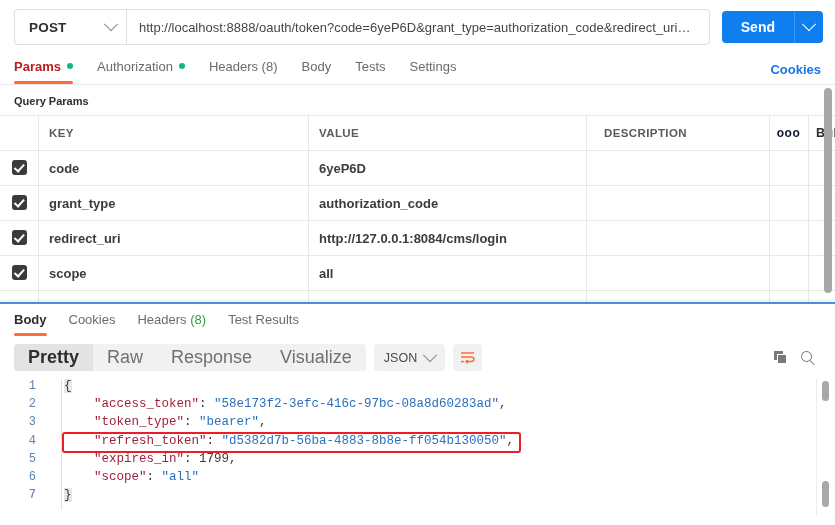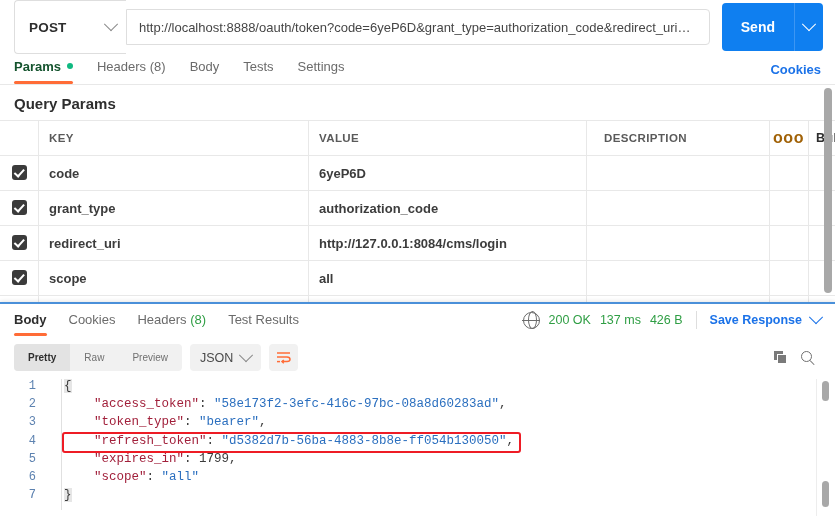--- a/index.html
+++ b/index.html
@@ -23,21 +23,21 @@
     align-items: center;
     padding: 9px 12px 9px 14px;
     height: 36px;
     box-sizing: content-box;
   }
   .method-box {
     display: flex;
     align-items: center;
     justify-content: space-between;
     width: 112px;
-    height: 54px;
+    height: 36px;
     border: 1px solid #dedede;
     border-right: none;
     border-radius: 4px 0 0 4px;
     background: #fff;
     padding: 0 10px 0 14px;
     box-sizing: border-box;
     flex: none;
   }
   .method-label {
     font-size: 13.5px;
@@ -62,21 +62,21 @@
     color: #464646;
     white-space: nowrap;
     overflow: hidden;
     text-overflow: ellipsis;
     width: 100%;
   }
   .send-wrap {
     display: flex;
     align-items: stretch;
     margin-left: 12px;
-    height: 48px;
+    height: 32px;
     border-radius: 4px;
     overflow: hidden;
     flex: none;
   }
   .send-btn {
     background: #0f7ff0;
     color: #fff;
     font-weight: bold;
     font-size: 14px;
     border: none;
@@ -118,21 +118,21 @@
     font-size: 13px;
     color: #6b6b6b;
     margin-right: 24px;
     padding-bottom: 6px;
     cursor: pointer;
     white-space: nowrap;
     display: flex;
     align-items: center;
   }
   .tab.active {
-    color: #14532d;
+    color: #b91c1c;
     font-weight: bold;
   }
   .tab.active::after {
     content: "";
     position: absolute;
     left: 0; right: 0;
     bottom: -4px;
     height: 2.5px;
     background: #ff6c37;
     border-radius: 2px;
@@ -154,21 +154,21 @@
   }
   .tabs-rule {
     height: 1px;
     background: #e8e8e8;
     margin: 0;
   }
 
   
   .qp-title {
     padding: 10px 14px 8px 14px;
-    font-size: 15px;
+    font-size: 11px;
     font-weight: bold;
     color: #2e2e2e;
   }
   .tbl {
     width: 100%;
     border-collapse: collapse;
     table-layout: fixed;
   }
   .tbl th, .tbl td {
     border: 1px solid #e8e8e8;
@@ -214,22 +214,22 @@
     position: relative;
   }
   .checkbox::after {
     content: "";
     width: 4px; height: 8px;
     border-right: 2px solid #fff;
     border-bottom: 2px solid #fff;
     transform: rotate(42deg) translate(-0.5px,-1px);
   }
   .dots-icon {
-    color: #a16207;
-    font-size: 16px;
+    color: #0f172a;
+    font-size: 12px;
     letter-spacing: .5px;
     cursor: pointer;
   }
   .bulk-edit {
     font-size: 12.5px;
     font-weight: bold;
     color: #2e2e2e;
     cursor: pointer;
   }
 
@@ -337,21 +337,21 @@
     display: flex;
     background: #f1f1f1;
     border-radius: 4px;
     overflow: hidden;
     height: 27px;
   }
   .seg-item {
     display: flex;
     align-items: center;
     padding: 0 14px;
-    font-size: 10px;
+    font-size: 18px;
     color: #707070;
     cursor: pointer;
   }
   .seg-item.active {
     background: #e3e3e3;
     color: #2e2e2e;
     font-weight: bold;
   }
   .fmt {
     display: flex;
@@ -521,20 +521,24 @@
     <button class="send-btn">Send</button>
     <div class="send-caret">
       <span class="chev white"></span>
     </div>
   </div>
 </div>
 
 <div class="req-tabs">
   <div class="tab active">
     <span>Params</span>
+    <span class="dot"></span>
+  </div>
+  <div class="tab">
+    <span>Authorization</span>
     <span class="dot"></span>
   </div>
   <div class="tab">Headers (8)</div>
   <div class="tab">Body</div>
   <div class="tab">Tests</div>
   <div class="tab">Settings</div>
   <div class="cookies-link">Cookies</div>
 </div>
 <div class="tabs-rule"></div>
 
@@ -613,36 +617,28 @@
 
   <div class="resp-tabs">
     <div class="rtab active">Body</div>
     <div class="rtab">Cookies</div>
     <div class="rtab">
       <span>Headers</span>
       <span class="green">(8)</span>
     </div>
     <div class="rtab">Test Results</div>
 
-    <div class="status-group">
-      <span class="globe"></span>
-      <span class="green">200 OK</span>
-      <span class="green">137 ms</span>
-      <span class="green">426 B</span>
-      <span class="vdiv"></span>
-      <span class="save-resp">Save Response</span>
-      <span class="chev blue"></span>
-    </div>
   </div>
 
   <div class="viewer-bar">
     <div class="seg">
       <div class="seg-item active">Pretty</div>
       <div class="seg-item">Raw</div>
-      <div class="seg-item">Preview</div>
+      <div class="seg-item">Response</div>
+      <div class="seg-item">Visualize</div>
     </div>
     <div class="fmt">
       <span>JSON</span>
       <span class="chev"></span>
     </div>
     <div class="wrap-btn">
       <svg width="15" height="13" viewBox="0 0 15 13" aria-hidden="true">
         <line x1="1" y1="2" x2="14" y2="2" stroke="#ff6c37" stroke-width="1.5"></line>
         <line x1="1" y1="6" x2="11" y2="6" stroke="#ff6c37" stroke-width="1.5"></line>
         <path d="M11 6 q3 0 3 2.3 t-3 2.3 H6" fill="none" stroke="#ff6c37" stroke-width="1.5"></path>

